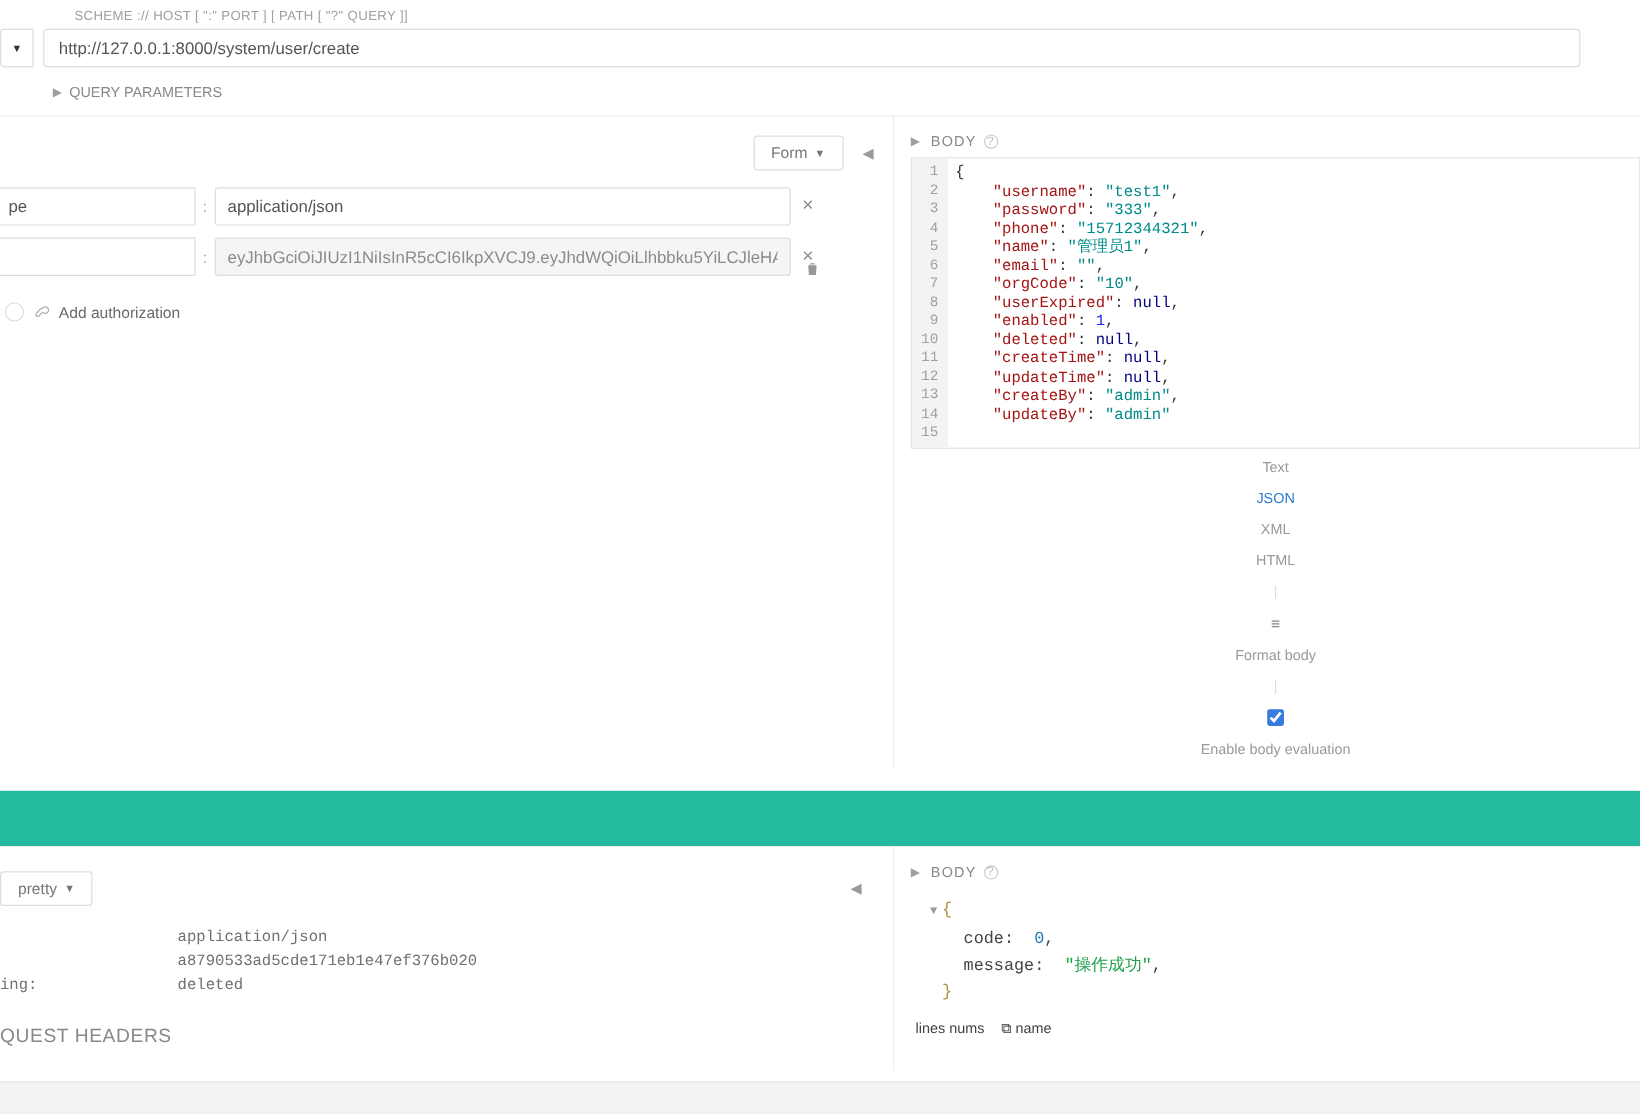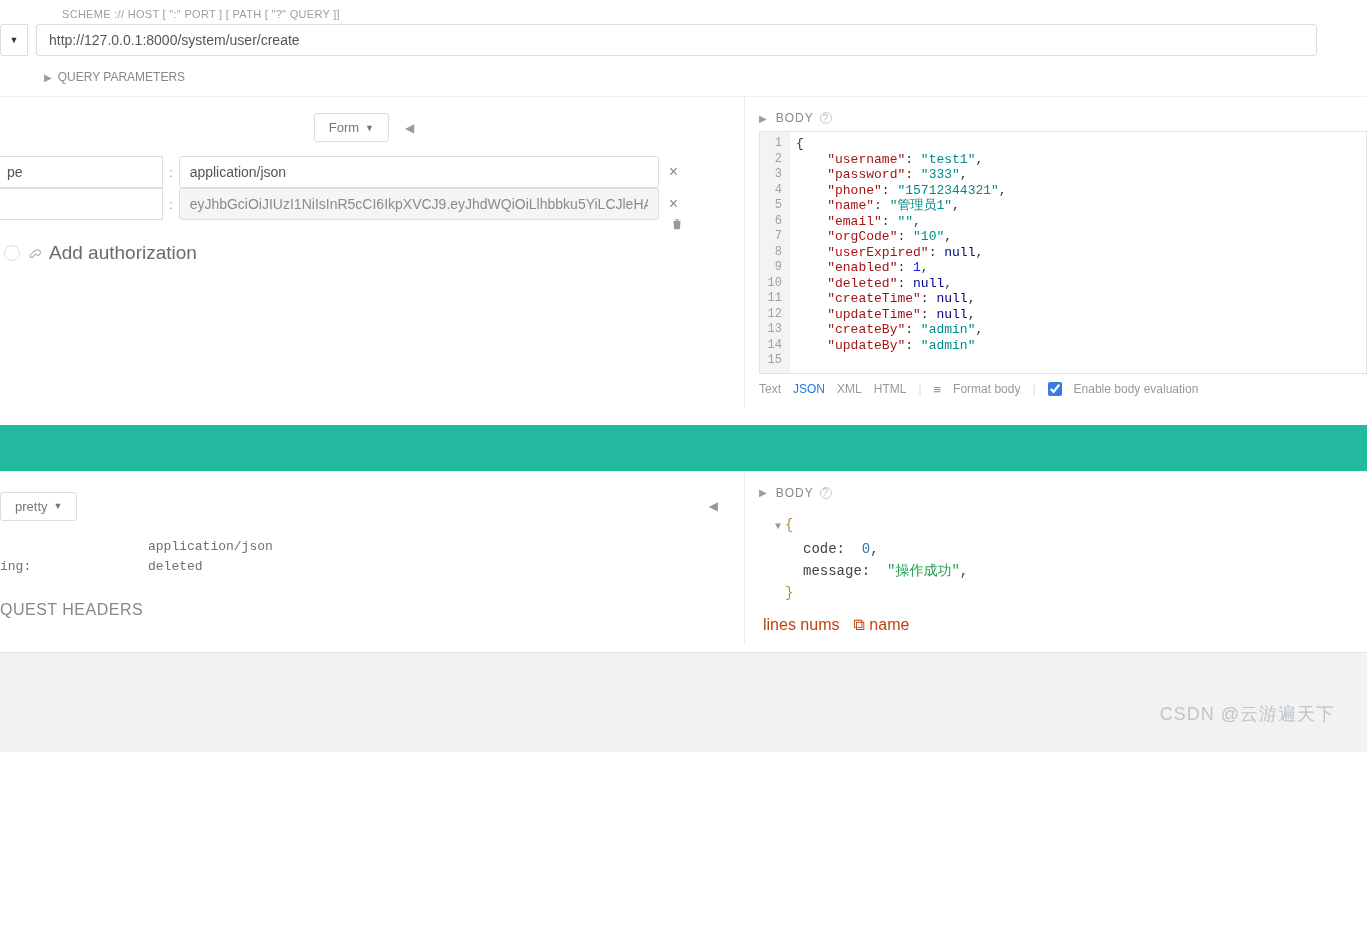--- a/index.html
+++ b/index.html
@@ -6,63 +6,63 @@
   body { font-family: Arial, Helvetica, sans-serif; font-size: 13px; color: #333; background: #fff; width: 1367px; }
   .url-label { font-size: 11px; color: #9e9e9e; margin: 8px 0 4px 62px; letter-spacing: 0.3px; }
   .url-row { display: flex; align-items: stretch; padding: 0 0 0 0; }
   .dropdown-btn { width: 28px; border: 1px solid #ddd; background: #fff; display: flex; align-items: center; justify-content: center; cursor: pointer; border-radius: 3px 0 0 3px; margin-right: 8px; }
   .url-input { flex: 1; border: 1px solid #ddd; padding: 7px 12px; font-size: 14px; color: #555; border-radius: 3px; margin-right: 50px; }
   .qp-row { display: flex; align-items: center; margin: 14px 0 12px 44px; color: #888; font-size: 12px; cursor: pointer; }
   .tri { font-size: 10px; margin-right: 6px; color: #9e9e9e; }
   .split { display: flex; border-top: 1px solid #eee; }
   .left-pane { flex: 0 0 745px; padding: 12px 0 16px 0; border-right: 1px solid #eee; position: relative; }
   .right-pane { flex: 1; padding: 10px 0 10px 14px; }
-  .form-toolbar { display: flex; justify-content: center; align-items: center; padding: 4px 10px 14px 0; gap: 10px; }
+  .form-toolbar { display: flex; justify-content: flex-end; align-items: center; padding: 4px 10px 14px 0; gap: 10px; }
   .btn-select { border: 1px solid #ddd; background: #fff; padding: 6px 14px; font-size: 13px; color: #777; border-radius: 3px; display: flex; align-items: center; gap: 6px; cursor: pointer; }
   .chev-left { font-size: 12px; color: #999; cursor: pointer; padding: 0 6px; }
-  .hdr-row { display: flex; align-items: center; }
+  .hdr-row { display: flex; align-items: center; margin-bottom: 10px; }
   .hdr-key { width: 165px; border: 1px solid #ddd; padding: 7px 8px; font-size: 14px; color: #555; border-radius: 3px 0 0 3px; margin-left: -2px; }
   .colon { margin: 0 6px; color: #9e9e9e; }
   .hdr-val { width: 480px; border: 1px solid #ddd; padding: 7px 10px; font-size: 14px; color: #555; border-radius: 3px; }
   .hdr-val.ro { background: #f5f5f5; color: #8b8b8b; }
   .x-btn { margin-left: 10px; color: #888; cursor: pointer; font-size: 16px; }
-  .add-auth-row { display: flex; align-items: center; margin-top: 22px; padding-left: 4px; color: #6b6b6b; font-size: 19px; }
+  .add-auth-row { display: flex; align-items: center; margin-top: 22px; padding-left: 4px; color: #6b6b6b; font-size: 13px; }
   .key-icon { margin-right: 8px; color: #b0b0b0; }
   .trash { position: absolute; right: 60px; top: 120px; color: #999; cursor: pointer; }
   .body-hdr { display: flex; align-items: center; font-size: 12px; color: #888; margin: 4px 0 6px 0; letter-spacing: 1px; }
   .body-hdr .tri { margin-right: 8px; }
   .help-icon { font-size: 10px; color: #bbb; margin-left: 6px; border: 1px solid #ccc; border-radius: 50%; width: 12px; height: 12px; display: inline-flex; align-items: center; justify-content: center; }
   .code-editor { border: 1px solid #e3e3e3; font-family: Consolas, 'Courier New', monospace; font-size: 13px; display: flex; min-height: 230px; }
   .gutter { background: #f3f3f3; color: #a0a0a0; text-align: right; padding: 4px 8px 4px 4px; width: 30px; font-size: 12px; line-height: 15.5px; }
   .code-body { padding: 4px 6px; line-height: 15.5px; white-space: pre; color: #333; }
   .k { color: #a31515; }
   .s { color: #008b8b; }
   .n { color: #1a1aff; }
   .u { color: #000080; }
   .p { color: #333; }
-  .fmt-bar { display: flex; align-items: center; gap: 12px; font-size: 12px; color: #999; margin-top: 8px; }
+  .fmt-bar { display: flex; align-items: center; gap: 12px; font-size: 12px; color: #999; margin-top: 8px; flex-direction: column; }
   .fmt-bar .active { color: #2a7bd4; }
   .fmt-bar .sep { color: #ddd; }
   .fmt-icon { font-size: 13px; color: #888; }
   .checkbox { width: 14px; height: 14px; accent-color: #3a7be0; }
   .green-band { height: 46px; background: #23baa0; margin-top: 18px; }
   .below-split { display: flex; border-top: 1px solid #eee; }
   .below-left { flex: 0 0 745px; padding: 14px 10px 20px 0; border-right: 1px solid #eee; }
   .below-right { flex: 1; padding: 10px 0 10px 14px; }
   .pretty-bar { display: flex; justify-content: space-between; align-items: center; padding: 6px 10px 16px 0; gap: 10px; }
   .resp-headers { font-family: Consolas, 'Courier New', monospace; font-size: 13px; color: #707070; line-height: 20px; padding-left: 148px; }
   .resp-label { font-size: 16px; color: #888; margin-top: 24px; letter-spacing: 0.5px; }
   .resp-json { font-family: Consolas, 'Courier New', monospace; font-size: 14px; line-height: 22px; padding: 8px 0 6px 16px; }
   .brace { color: #b38d3c; }
   .rk { color: #444; font-family: Liberation Mono, monospace; }
   .rs { color: #20a04b; }
   .rn { color: #1f7db4; }
   .rnull { color: #444; }
   .toggle-tri { color: #999; font-size: 10px; margin-right: 4px; }
-  .resp-actions { font-size: 16px; color: #c2410c; display: flex; gap: 14px; padding-left: 4px; margin-top: 6px; }
+  .resp-actions { font-size: 12px; color: #404040; display: flex; gap: 14px; padding-left: 4px; margin-top: 6px; }
   .caret { font-size: 9px; }
   .gray-footer { height: 100px; background: #f2f2f2; border-top: 1px solid #e5e5e5; margin-top: 8px; position: relative; }
   .watermark { position: absolute; right: 32px; bottom: 26px; color: #bfc5c9; font-size: 18px; letter-spacing: 1px; font-family: sans-serif; }
 </style>
 </head>
 <body>
 
 <div class="url-label">SCHEME :// HOST [ ":" PORT ] [ PATH [ "?" QUERY ]]</div>
 <div class="url-row">
   <div class="dropdown-btn">
@@ -163,20 +163,21 @@
   <div class="below-left">
     <div class="pretty-bar">
       <div class="btn-select">
         <span>pretty</span>
         <span class="caret">▼</span>
       </div>
       <span class="chev-left">◀</span>
     </div>
     <div class="resp-headers">
       <div>application/json</div>
+      <div>a8790533ad5cde171eb1e47ef376b020</div>
       <div style="margin-left:-148px;"><span style="display:inline-block;width:148px;">ing:</span><span>deleted</span></div>
     </div>
     <div class="resp-label">QUEST HEADERS</div>
   </div>
 
   <div class="below-right">
     <div class="body-hdr">
       <span class="tri">▶</span>
       <span>BODY</span>
       <span class="help-icon">?</span>

